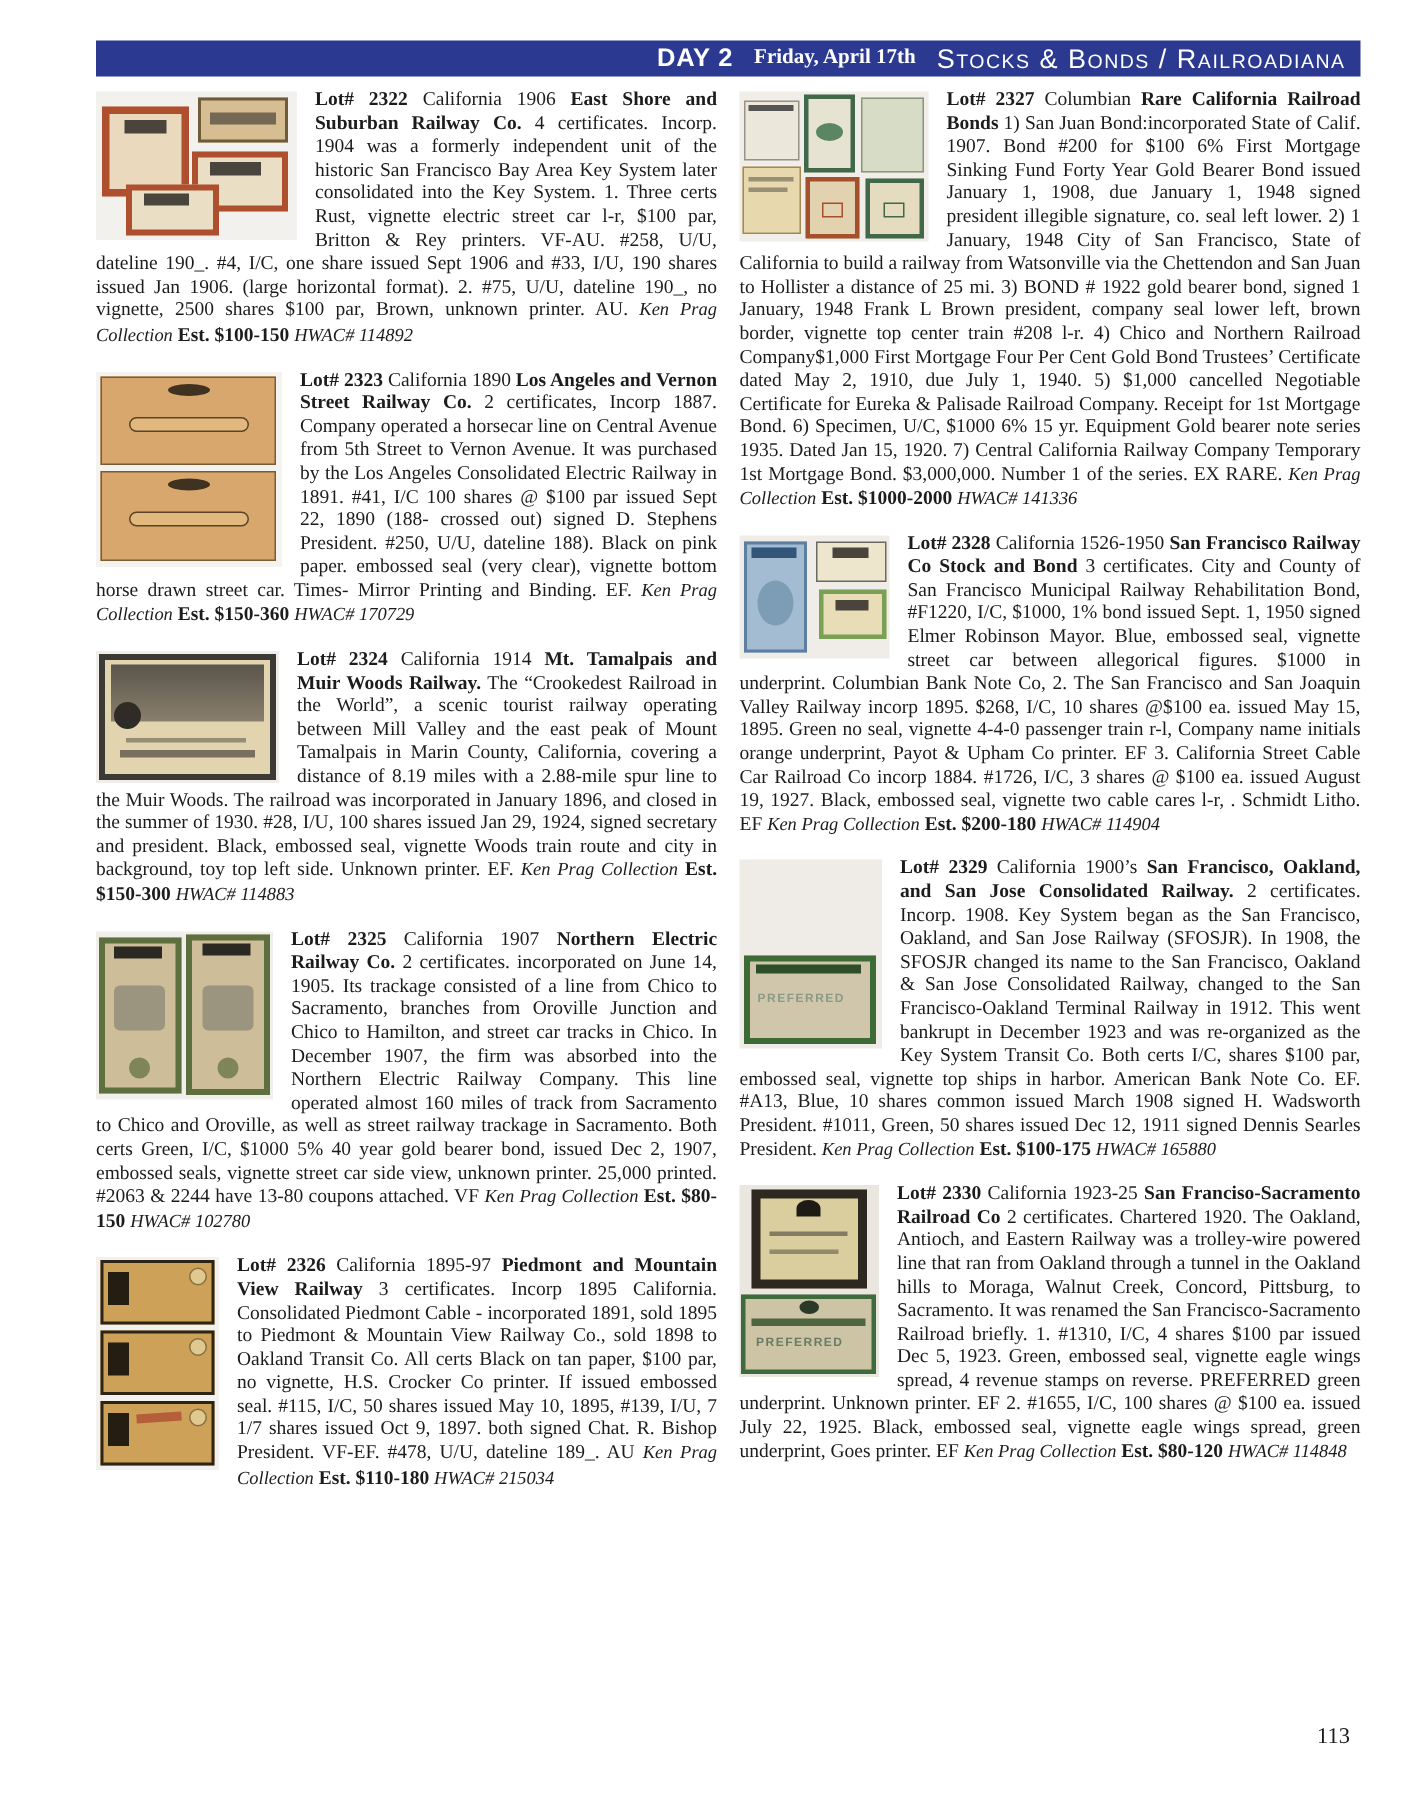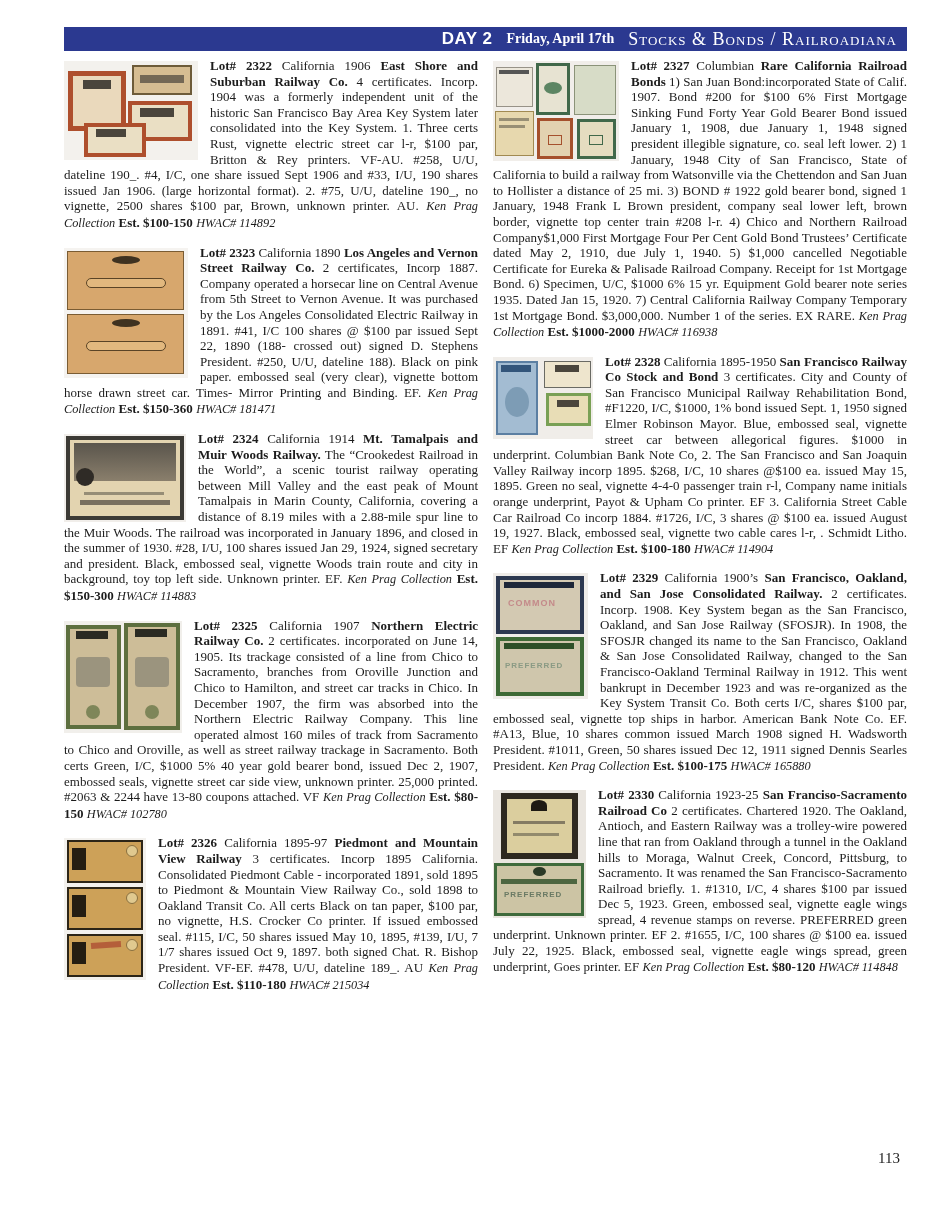--- a/index.html
+++ b/index.html
@@ -4,21 +4,21 @@
 <style>
   html,body{margin:0;padding:0;background:#ffffff;}
   .page{position:relative;width:935px;height:1210px;background:#ffffff;overflow:hidden;
         font-family:"Liberation Serif",serif;color:#1c1c1c;}
   
   .header-bar{position:absolute;left:64px;top:27px;width:843px;height:24px;background:#2b3990;
         display:flex;align-items:center;justify-content:flex-end;gap:14px;padding-right:10px;
         box-sizing:border-box;color:#ffffff;}
   .hdr-day{font-family:"Liberation Sans",sans-serif;font-weight:bold;font-size:17px;letter-spacing:.5px;margin-left:20px;}
   .hdr-date{font-family:"Liberation Serif",serif;font-weight:bold;font-size:14px;}
-  .hdr-section{font-family:Liberation Serif, serif;font-variant:small-caps;font-size:18px;letter-spacing:1px;}
+  .hdr-section{font-family:Liberation Sans, sans-serif;font-variant:small-caps;font-size:18px;letter-spacing:1px;}
   
   .columns{position:absolute;left:64px;top:58px;width:843px;display:flex;gap:15px;}
   .col{width:414px;}
   .lot{margin-bottom:13px;}
   .lot::after{content:"";display:block;clear:both;}
   .lot-text{margin:0;text-align:justify;font-size:13px;line-height:15.6px;}
   .lot-text b{font-weight:bold;}
   .ital{font-style:italic;font-size:12.3px;}
   
   .photo{float:left;margin:3px 12px 2px 0;position:relative;background:#f2f0ec;}
@@ -83,21 +83,21 @@
             <div class="c" style="left:18px;top:26px;width:80px;height:10px;border:1px solid #5a4426;border-radius:5px;background:#e2b87e;"></div>
           </div>
         </div>
         <p class="lot-text">
           <b>Lot# 2323</b>
           <span>California 1890</span>
           <b>Los Angeles and Vernon Street Railway Co.</b>
           <span>2 certificates, Incorp 1887. Company operated a horsecar line on Central Avenue from 5th Street to Vernon Avenue. It was purchased by the Los Angeles Consolidated Electric Railway in 1891. #41, I/C 100 shares @ $100 par issued Sept 22, 1890 (188- crossed out) signed D. Stephens President. #250, U/U, dateline 188). Black on pink paper. embossed seal (very clear), vignette bottom horse drawn street car. Times- Mirror Printing and Binding. EF.</span>
           <i class="ital">Ken Prag Collection</i>
           <b>Est. $150-360</b>
-          <i class="ital">HWAC# 181471</i>
+          <i class="ital">HWAC# 170729</i>
         </p>
       </div>
 
       <div class="lot">
         <div class="photo" style="width:122px;height:88px;background:#f1eeea;">
           <div class="c" style="left:2px;top:2px;width:118px;height:84px;background:#e3d4b0;border:4px solid #3c3a35;">
             <div class="c" style="left:4px;top:3px;width:102px;height:38px;background:linear-gradient(#5a554c,#8a7f6c);"></div>
             <div class="seal" style="left:6px;top:28px;width:18px;height:18px;background:#2f2b26;"></div>
             <div class="vig" style="left:14px;top:52px;width:80px;height:3px;opacity:.5;"></div>
             <div class="vig" style="left:10px;top:60px;width:90px;height:5px;opacity:.7;"></div>
@@ -189,54 +189,50 @@
             <div class="c" style="left:9px;top:13px;width:14px;height:10px;border:1px solid #41684a;"></div>
           </div>
         </div>
         <p class="lot-text">
           <b>Lot# 2327</b>
           <span>Columbian</span>
           <b>Rare California Railroad Bonds</b>
           <span>1) San Juan Bond:incorporated State of Calif. 1907. Bond #200 for $100 6% First Mortgage Sinking Fund Forty Year Gold Bearer Bond issued January 1, 1908, due January 1, 1948 signed president illegible signature, co. seal left lower. 2) 1 January, 1948 City of San Francisco, State of California to build a railway from Watsonville via the Chettendon and San Juan to Hollister a distance of 25 mi. 3) BOND # 1922 gold bearer bond, signed 1 January, 1948 Frank L Brown president, company seal lower left, brown border, vignette top center train #208 l-r. 4) Chico and Northern Railroad Company$1,000 First Mortgage Four Per Cent Gold Bond Trustees’ Certificate dated May 2, 1910, due July 1, 1940. 5) $1,000 cancelled Negotiable Certificate for Eureka &amp; Palisade Railroad Company. Receipt for 1st Mortgage Bond. 6) Specimen, U/C, $1000 6% 15 yr. Equipment Gold bearer note series 1935. Dated Jan 15, 1920. 7) Central California Railway Company Temporary 1st Mortgage Bond. $3,000,000. Number 1 of the series. EX RARE.</span>
           <i class="ital">Ken Prag Collection</i>
           <b>Est. $1000-2000</b>
-          <i class="ital">HWAC# 116938</i>
+          <i class="ital">HWAC# 141336</i>
         </p>
       </div>
 
       <div class="lot">
         <div class="photo" style="width:100px;height:82px;background:#f0ede9;">
           <div class="c" style="left:3px;top:4px;width:42px;height:74px;background:#a3bcd2;border:2px solid #5c7fa2;">
             <div class="c" style="left:3px;top:2px;width:30px;height:7px;background:#33557a;"></div>
             <div class="c" style="left:7px;top:24px;width:24px;height:30px;background:#7d9cb5;border-radius:50%;"></div>
           </div>
           <div class="c" style="left:51px;top:4px;width:47px;height:27px;background:#eee5cd;border:1px solid #6a6a64;">
             <div class="vig" style="left:10px;top:3px;width:24px;height:7px;"></div>
           </div>
           <div class="c" style="left:53px;top:36px;width:45px;height:33px;background:#e8ddb6;border:3px solid #79a055;">
             <div class="vig" style="left:8px;top:4px;width:22px;height:7px;"></div>
           </div>
         </div>
         <p class="lot-text">
           <b>Lot# 2328</b>
-          <span>California 1895-1950</span>
+          <span>California 1526-1950</span>
           <b>San Francisco Railway Co Stock and Bond</b>
           <span>3 certificates. City and County of San Francisco Municipal Railway Rehabilitation Bond, #F1220, I/C, $1000, 1% bond issued Sept. 1, 1950 signed Elmer Robinson Mayor. Blue, embossed seal, vignette street car between allegorical figures. $1000 in underprint. Columbian Bank Note Co, 2. The San Francisco and San Joaquin Valley Railway incorp 1895. $268, I/C, 10 shares @$100 ea. issued May 15, 1895. Green no seal, vignette 4-4-0 passenger train r-l, Company name initials orange underprint, Payot &amp; Upham Co printer. EF 3. California Street Cable Car Railroad Co incorp 1884. #1726, I/C, 3 shares @ $100 ea. issued August 19, 1927. Black, embossed seal, vignette two cable cares l-r, . Schmidt Litho. EF</span>
           <i class="ital">Ken Prag Collection</i>
-          <b>Est. $100-180</b>
+          <b>Est. $200-180</b>
           <i class="ital">HWAC# 114904</i>
         </p>
       </div>
 
       <div class="lot">
         <div class="photo" style="width:95px;height:126px;background:#efece8;">
-          <div class="c" style="left:3px;top:3px;width:88px;height:58px;background:#d3c9b2;border:4px solid #2c3850;">
-            <div class="vig" style="left:4px;top:2px;width:70px;height:6px;background:#1d2638;"></div>
-            <span class="lbl" style="left:8px;top:18px;font-size:9px;color:#c48a8a;">COMMON</span>
-          </div>
           <div class="c" style="left:3px;top:64px;width:88px;height:59px;background:#cfc6ac;border:4px solid #3e6a36;">
             <div class="vig" style="left:4px;top:2px;width:70px;height:6px;background:#2d4f27;"></div>
             <span class="lbl" style="left:5px;top:20px;font-size:8px;color:#8a9a84;">PREFERRED</span>
           </div>
         </div>
         <p class="lot-text">
           <b>Lot# 2329</b>
           <span>California 1900’s</span>
           <b>San Francisco, Oakland, and San Jose Consolidated Railway.</b>
           <span>2 certificates. Incorp. 1908. Key System began as the San Francisco, Oakland, and San Jose Railway (SFOSJR). In 1908, the SFOSJR changed its name to the San Francisco, Oakland &amp; San Jose Consolidated Railway, changed to the San Francisco-Oakland Terminal Railway in 1912. This went bankrupt in December 1923 and was re-organized as the Key System Transit Co. Both certs I/C, shares $100 par, embossed seal, vignette top ships in harbor. American Bank Note Co. EF. #A13, Blue, 10 shares common issued March 1908 signed H. Wadsworth President. #1011, Green, 50 shares issued Dec 12, 1911 signed Dennis Searles President.</span>

